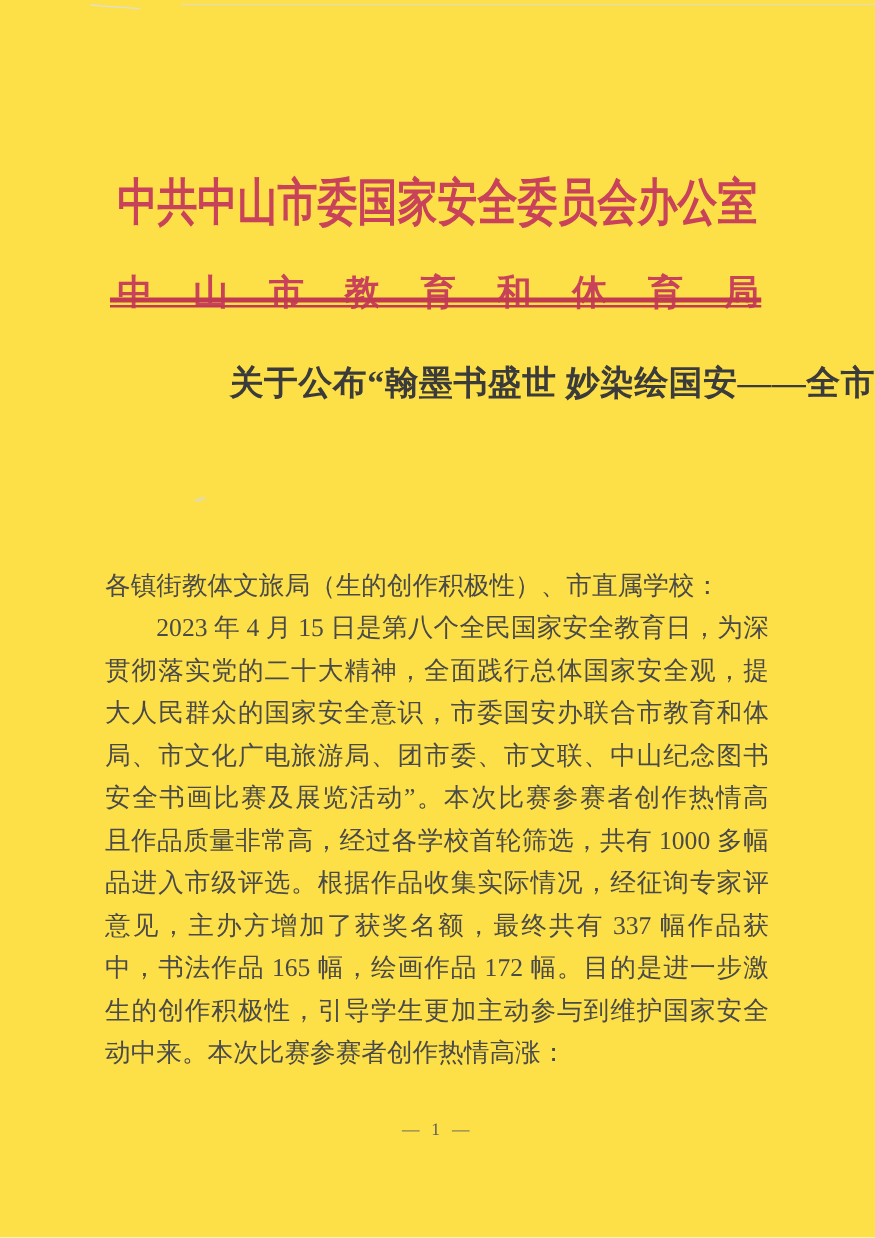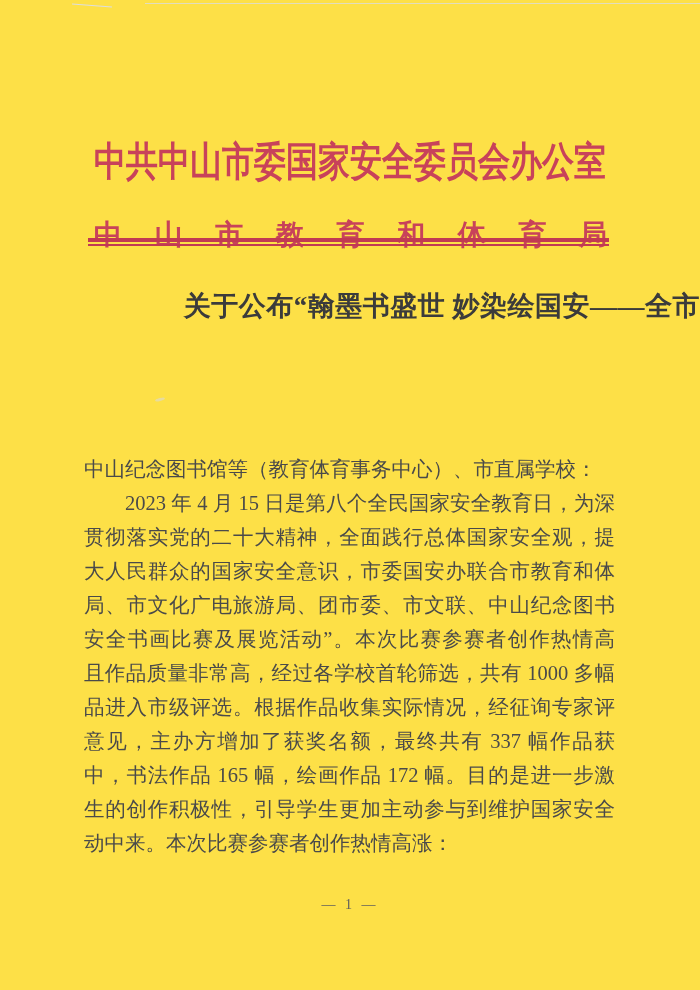--- a/index.html
+++ b/index.html
@@ -133,21 +133,21 @@
 
   <div class="org-line2">中山市教育和体育局</div>
 
   <div class="red-rule"></div>
 
   <div class="doc-title">
     <div>关于公布“翰墨书盛世 妙染绘国安——全市</div>
   </div>
 
   <div class="doc-body">
-    <div class="bline">中山纪念图书馆等（教育体育事务中心）、市直属学校：</div>
+    <div class="bline">各镇街教体文旅局（生的创作积极性）、市直属学校：</div>
     <div class="bline j ind">2023 年 4 月 15 日是第八个全民国家安全教育日，为深入</div>
     <div class="bline j">贯彻落实党的二十大精神，全面践行总体国家安全观，提升广</div>
     <div class="bline j">大人民群众的国家安全意识，市委国安办联合市教育和体育</div>
     <div class="bline j">局、市文化广电旅游局、团市委、市文联、中山纪念图书馆等</div>
     <div class="bline j">安全书画比赛及展览活动”。本次比赛参赛者创作热情高涨，</div>
     <div class="bline j">且作品质量非常高，经过各学校首轮筛选，共有 1000 多幅作</div>
     <div class="bline j">品进入市级评选。根据作品收集实际情况，经征询专家评审团</div>
     <div class="bline j">意见，主办方增加了获奖名额，最终共有 337 幅作品获奖。其</div>
     <div class="bline j">中，书法作品 165 幅，绘画作品 172 幅。目的是进一步激发学</div>
     <div class="bline j">生的创作积极性，引导学生更加主动参与到维护国家安全的行</div>

